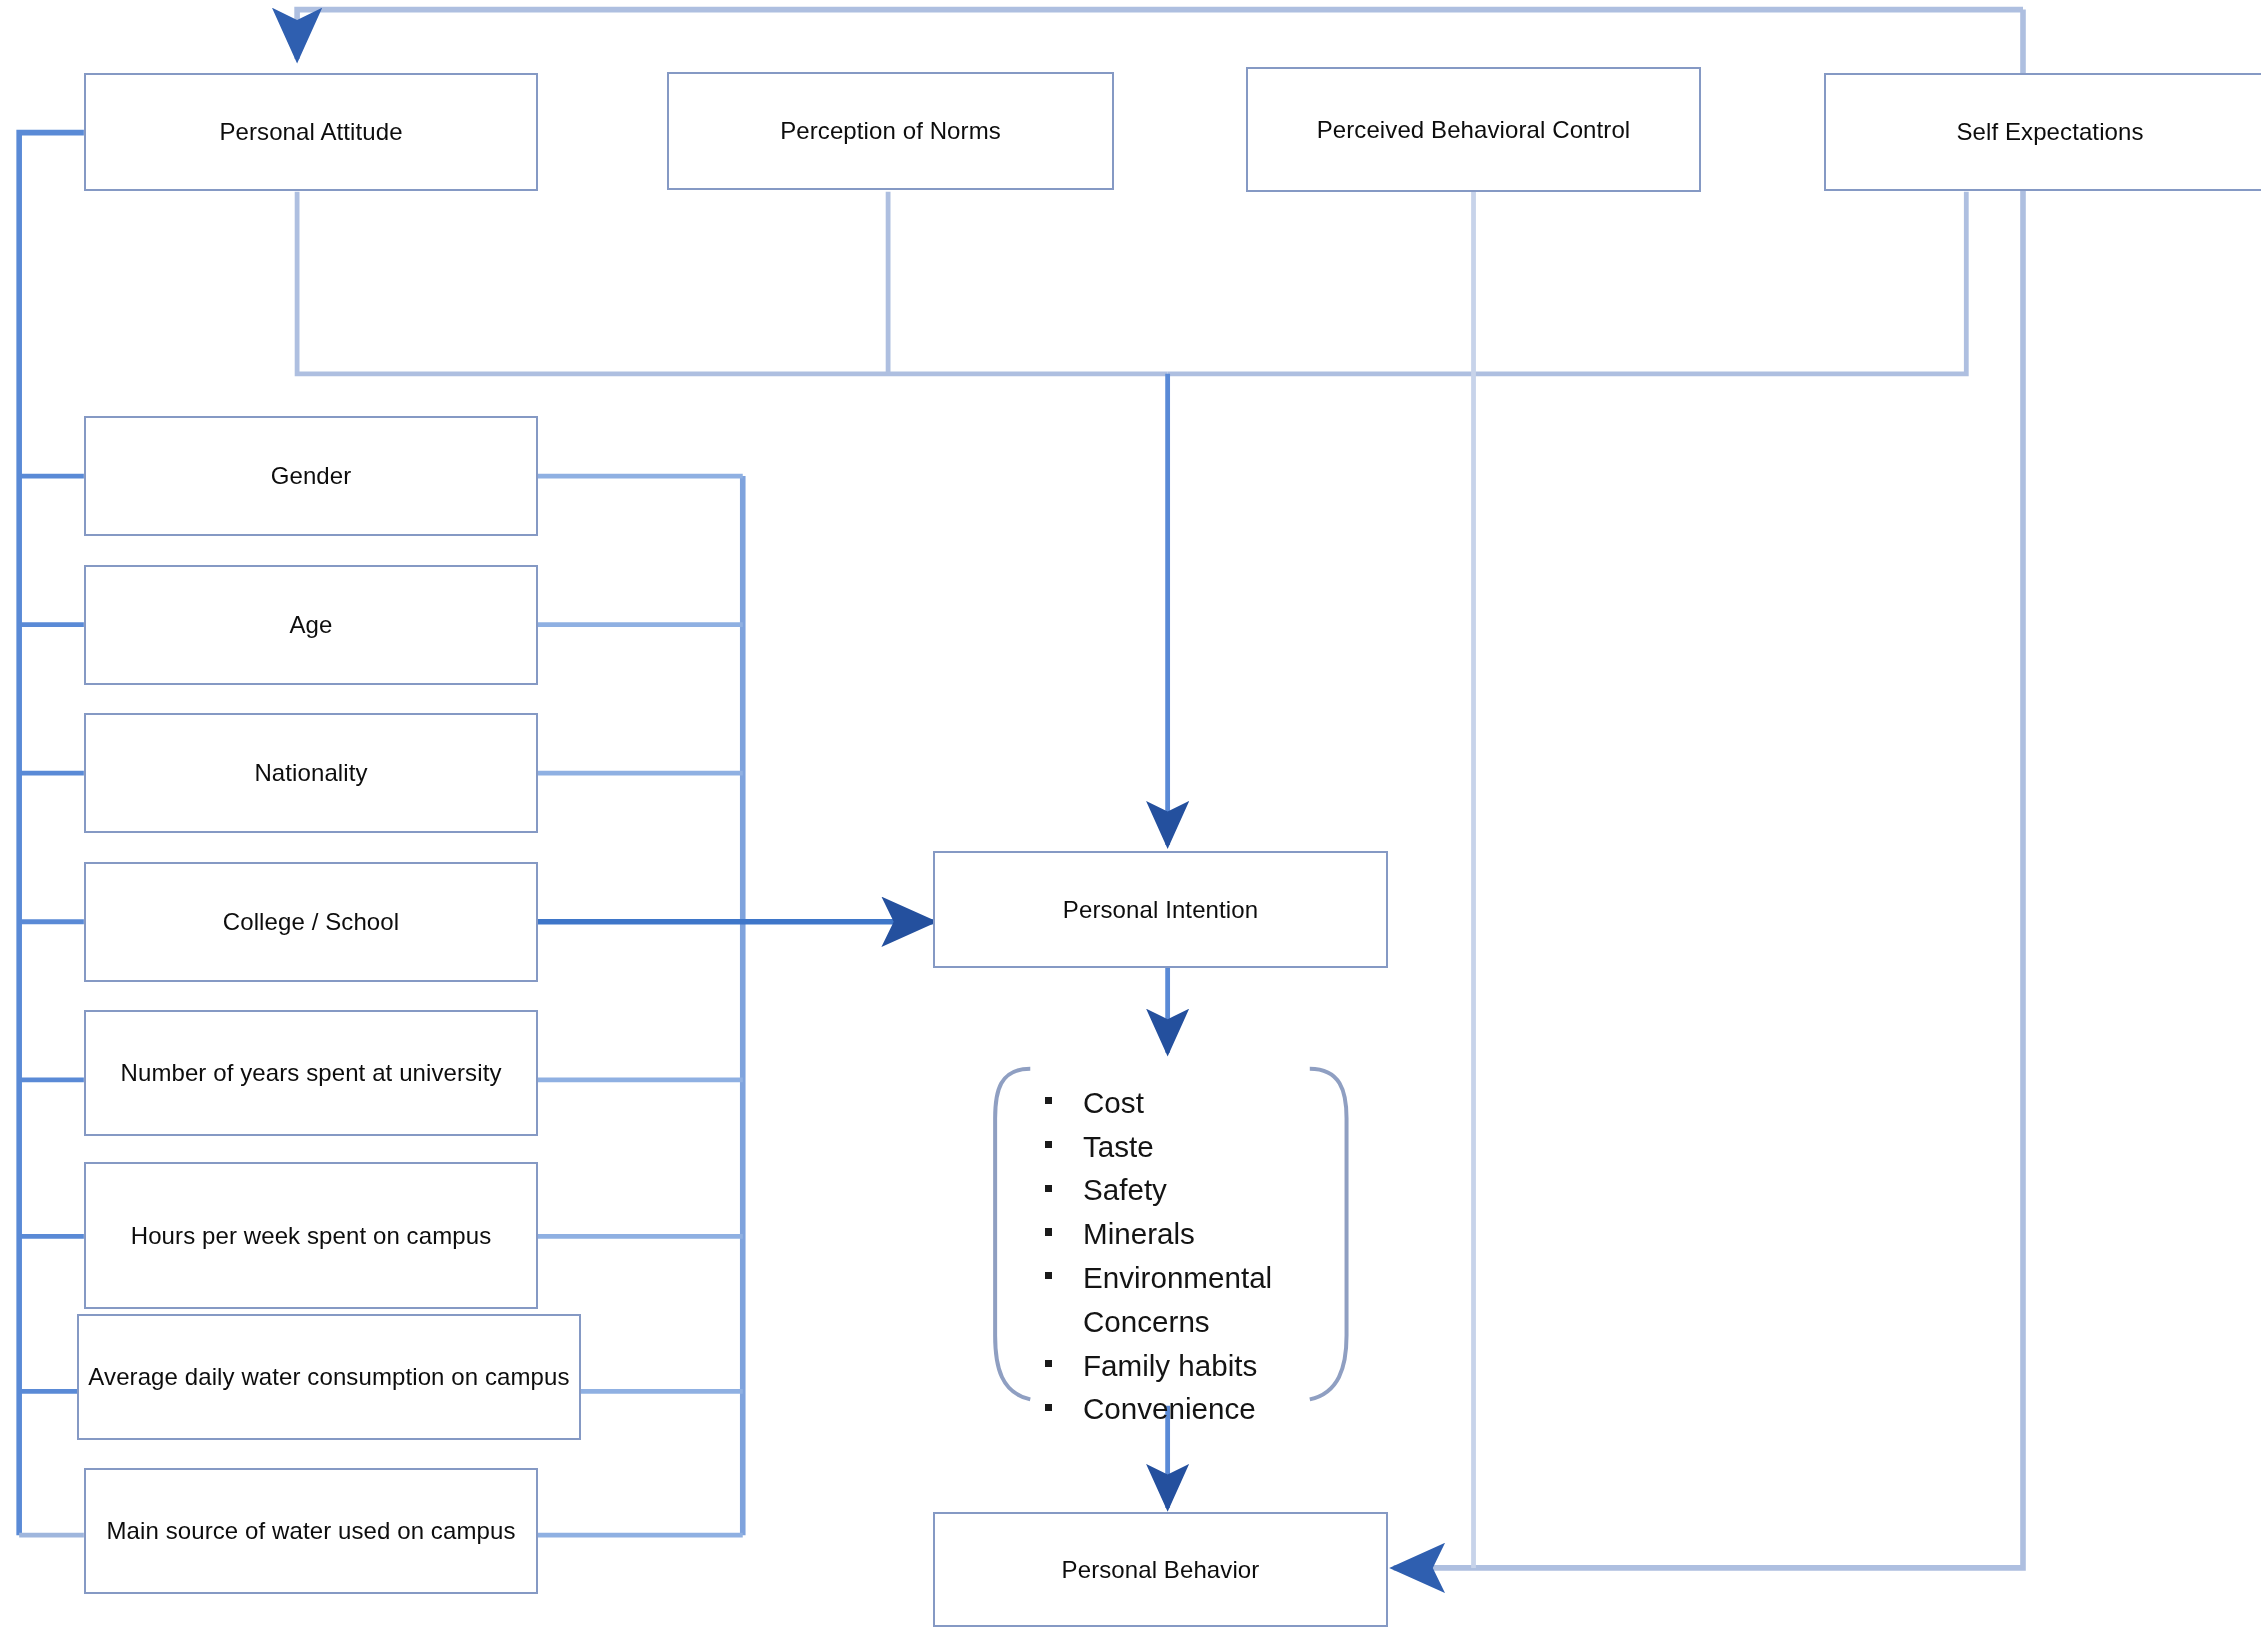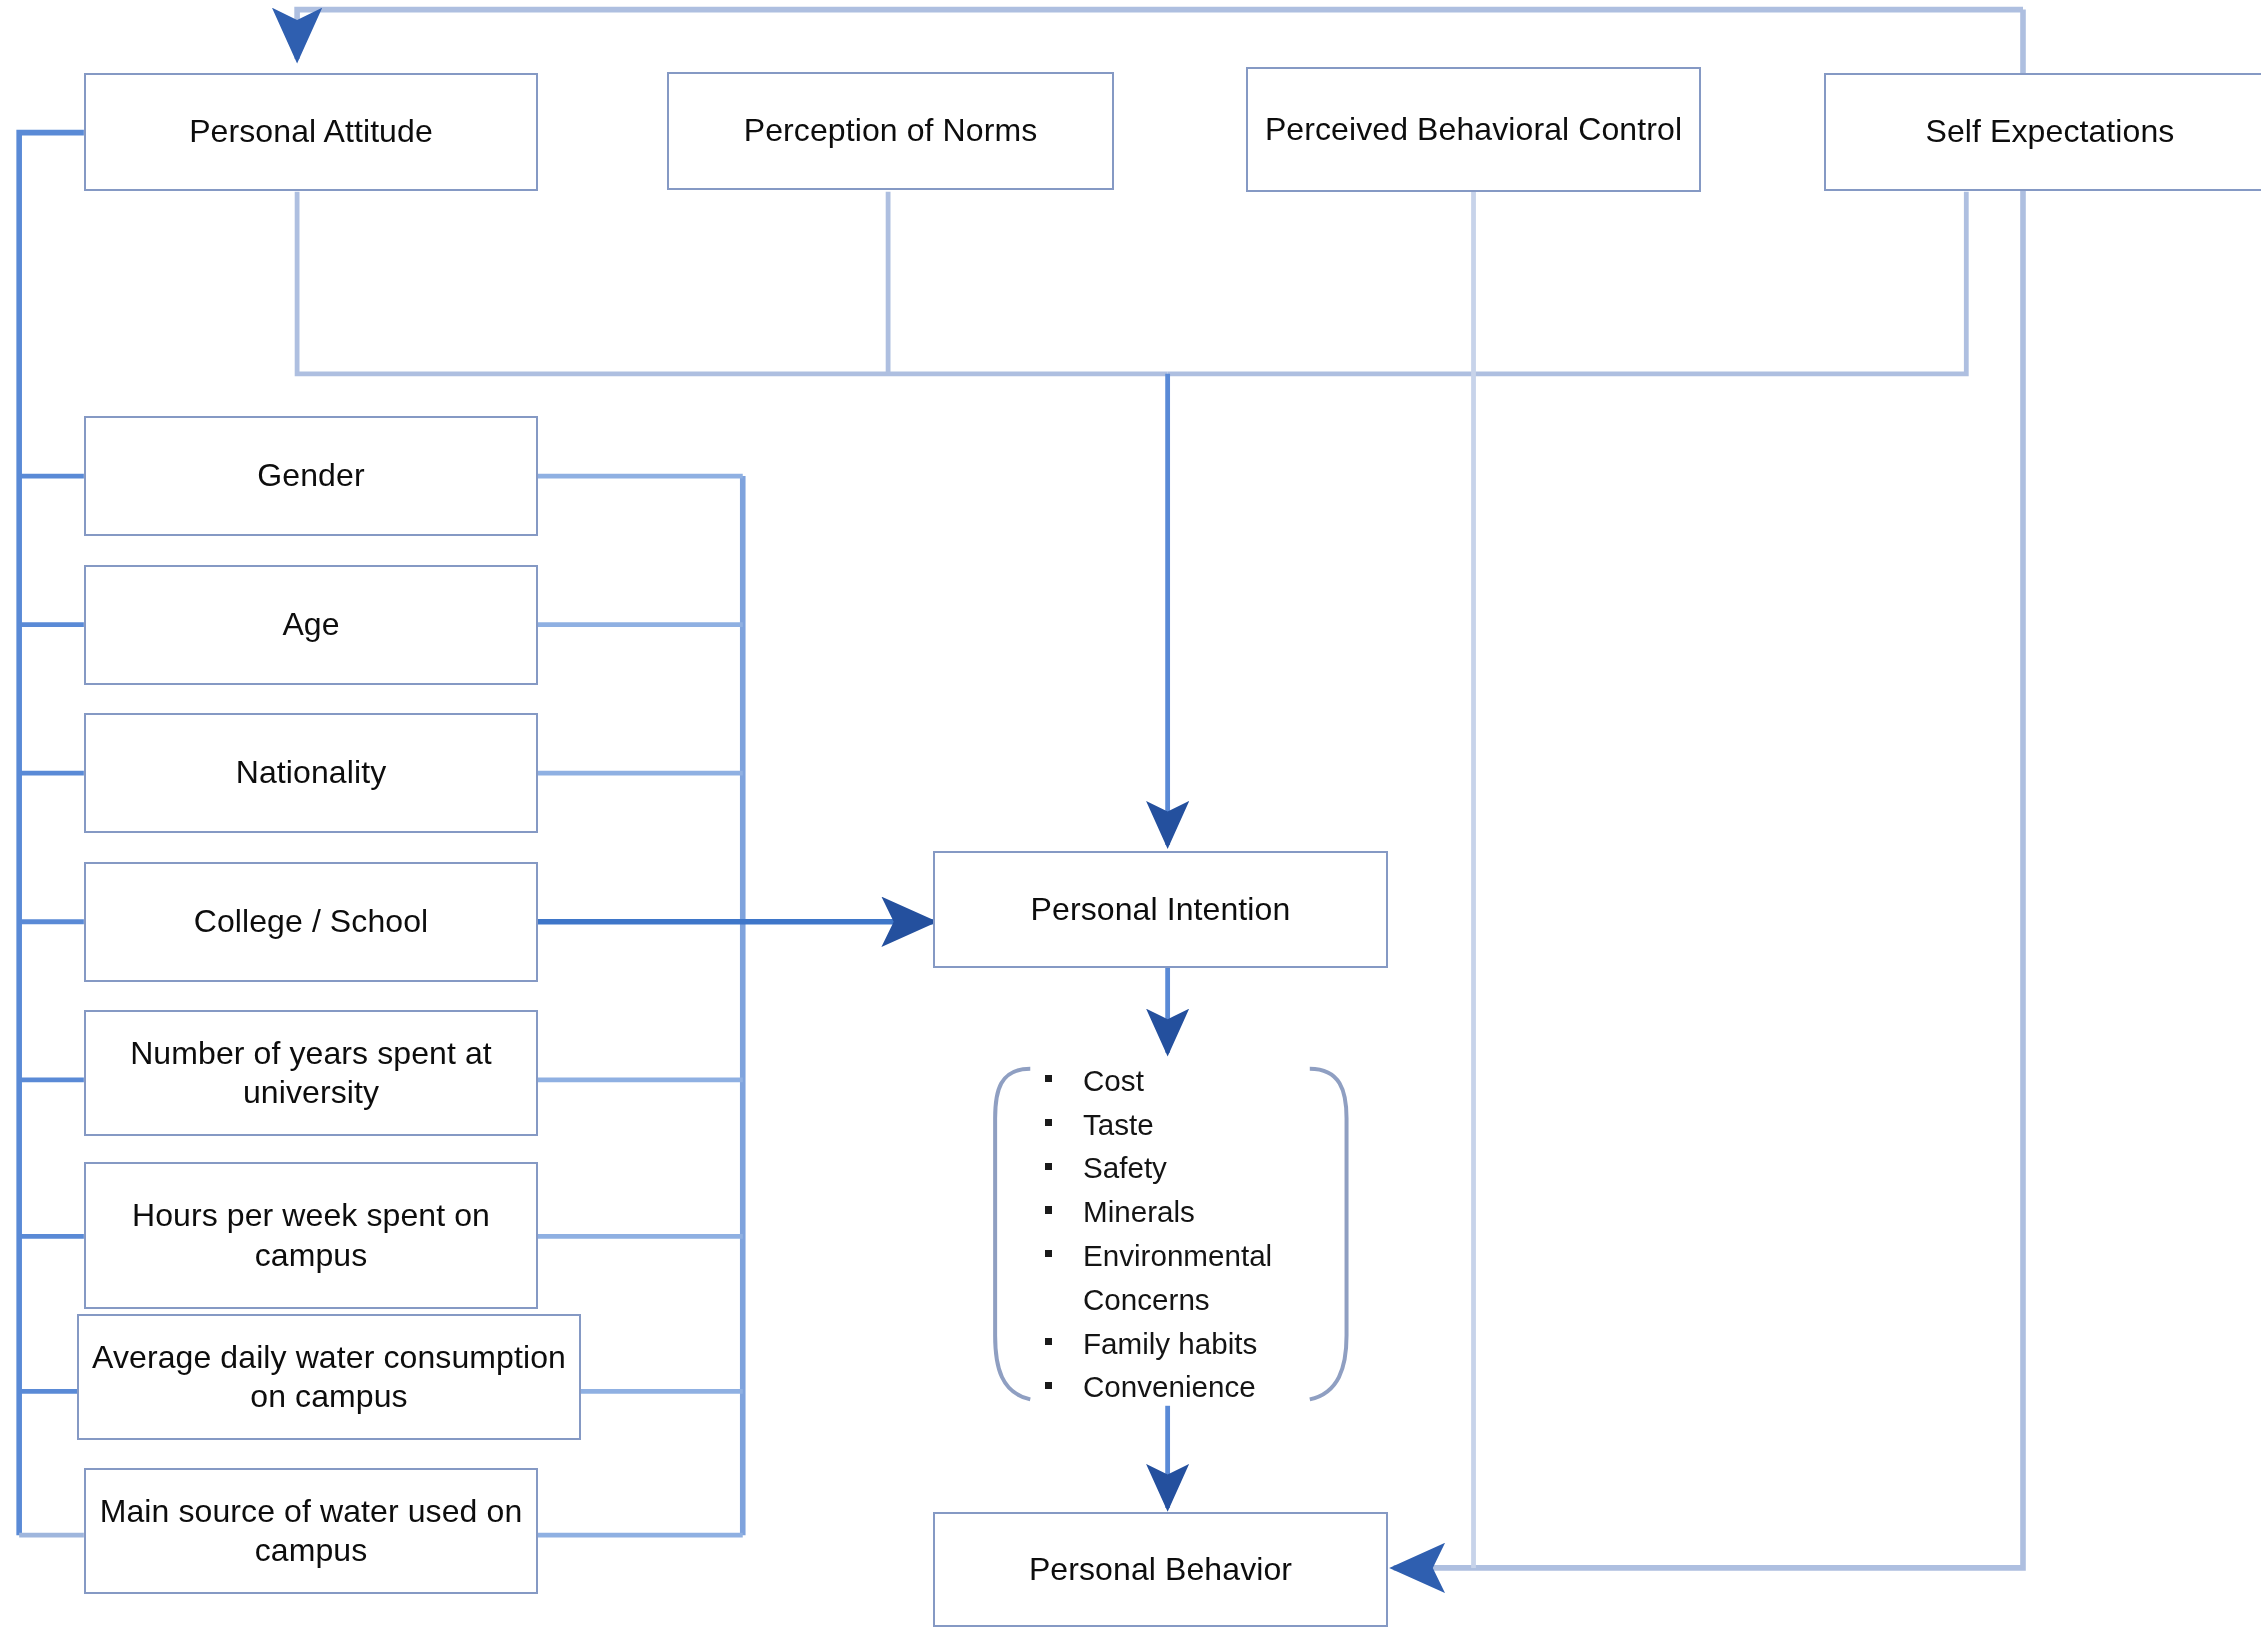--- a/index.html
+++ b/index.html
@@ -7,31 +7,32 @@
   #stage{position:relative;width:2261px;height:1643px;background:#fff;overflow:hidden;}
   #wires{position:absolute;left:0;top:0;width:2261px;height:1643px;}
   .node{
     position:absolute;
     box-sizing:border-box;
     background:#ffffff;
     border:2.4px solid #8599c4;
     display:flex;align-items:center;justify-content:center;
     text-align:center;
     color:#0d0d0d;
-    font-size:32px;
+    font-size:24px;
     line-height:1.22;
     letter-spacing:0.1px;
     padding:3.2px 8px;
   }
   .node span{display:block;}
   .bulletbox{
     position:absolute;
     box-sizing:border-box;
     display:flex;align-items:center;
     padding-left:45px;
+    margin-top:22px;
   }
   .bulletlist{list-style:none;margin:0;padding:0;}
   .bulletlist li{
     position:relative;
     font-size:29.6px;
     line-height:1.48;
     color:#141414;
     padding-left:43px;
     white-space:pre-line;
   }

